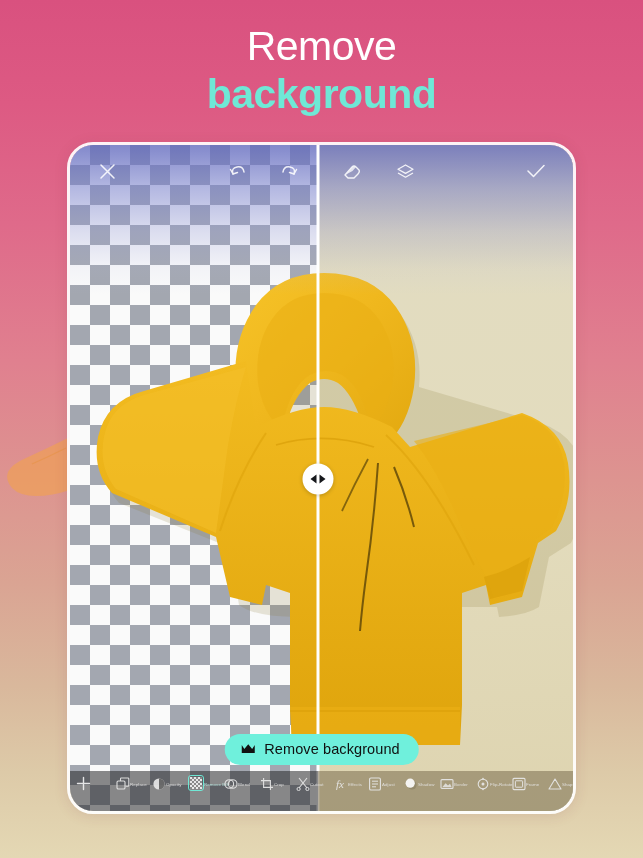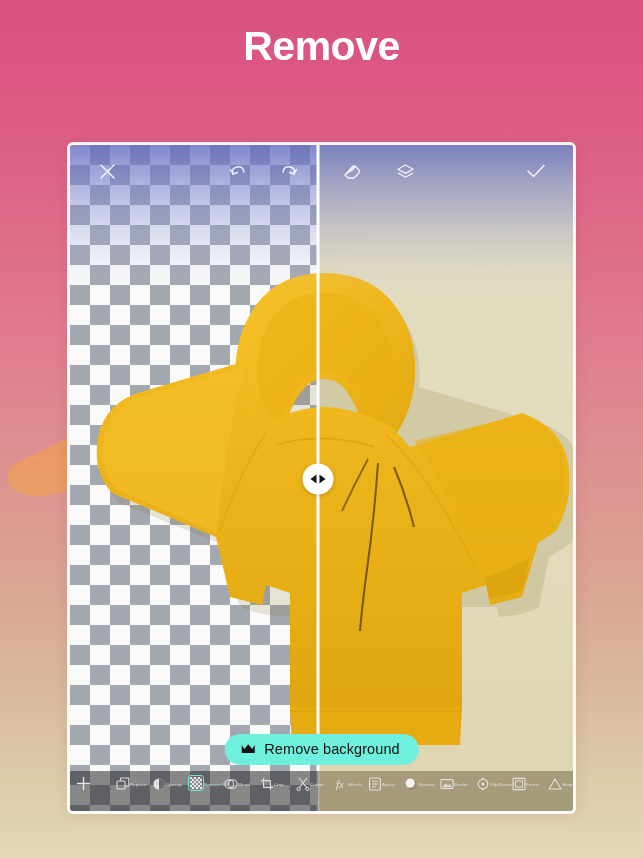--- a/index.html
+++ b/index.html
@@ -19,40 +19,40 @@
     position:relative;
   }
 
   
   .headline {
     position:absolute; top:22px; left:0; width:643px;
     text-align:center; z-index:40;
   }
   .headline .l1 {
     display:block;
-    font-size:41px; font-weight:bold; color:#ffffff;
+    font-size:41px; font-weight:normal; color:#ffffff;
     letter-spacing:-0.5px; line-height:1.18;
   }
   .headline .l2 {
     display:block;
     font-size:41px; font-weight:bold; color:#6fe8d6;
     letter-spacing:-0.5px; line-height:1.18;
   }
 
   
   .sleeve-out {
     position:absolute; left:2px; top:424px; width:105px; height:80px;
     z-index:12; pointer-events:none;
   }
 
   
   .device {
     position:absolute; left:67px; top:142px;
     width:509px; height:672px;
-    border-radius:6px;
+    border-radius:26px;
     border:3px solid rgba(255,255,255,0.92);
     overflow:hidden;
     z-index:20;
     box-shadow:0 2px 14px rgba(120,50,70,0.13);
   }
   .canvas {
     position:absolute; inset:0; overflow:hidden;
   }
 
   
@@ -187,20 +187,21 @@
       linear-gradient(45deg,#8e8e8e 25%,transparent 25%,transparent 75%,#8e8e8e 75%);
     background-size:4px 4px;
     background-position:0 0, 2px 2px;
   }
 </style>
 </head>
 <body>
 
 <div class="headline">
   <span class="l1">Remove</span>
+  <span class="l2">background</span>
 </div>
 
 <div class="sleeve-out">
   <svg width="105" height="80" viewBox="0 0 105 80">
     <path d="M105 0 L105 52 Q86 60 68 66 Q50 72 34 72 Q18 72 10 64 Q3 56 6 48 Q10 40 24 34 Q46 24 70 12 Q88 4 105 0 Z" fill="#f2a24e" opacity="0.62"></path>
     <path d="M30 40 Q46 33 64 24" stroke="#e8913f" stroke-width="1.2" fill="none" opacity="0.5"></path>
   </svg>
 </div>
 
 <div class="device">

